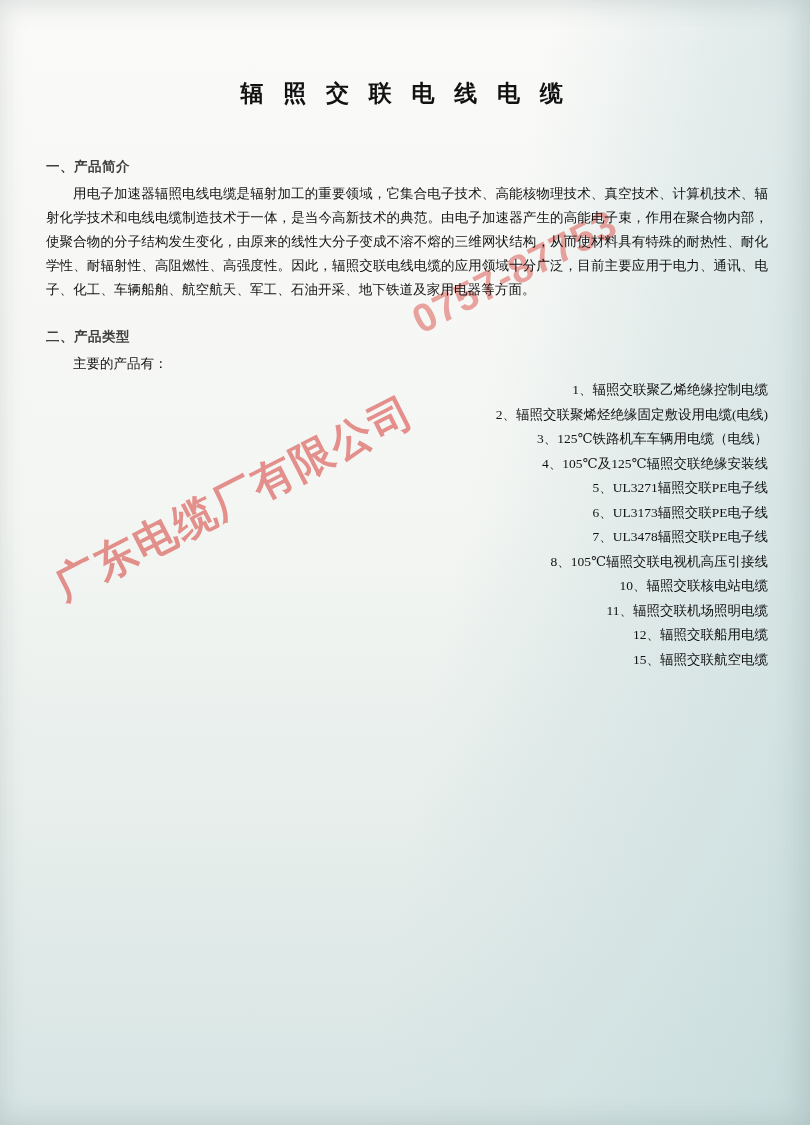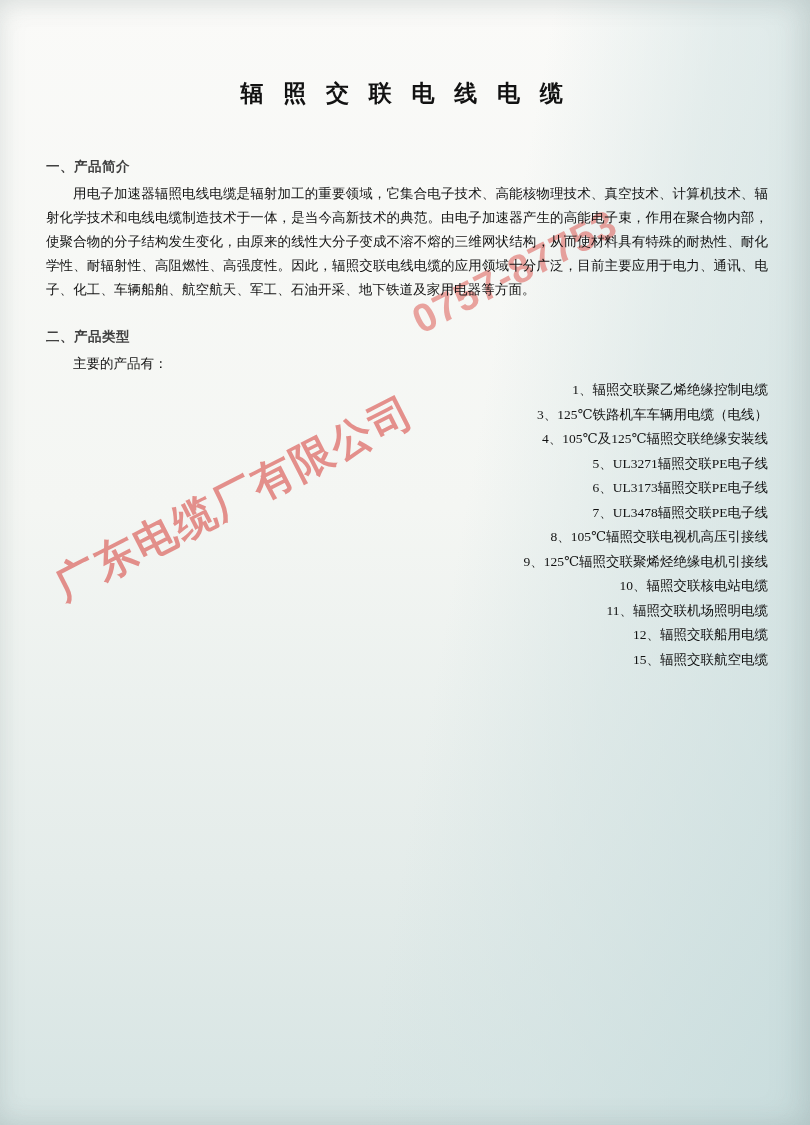--- a/index.html
+++ b/index.html
@@ -379,27 +379,27 @@
     <div class="section section-1">
       <div class="section-heading">一、产品简介</div>
       <p class="para">用电子加速器辐照电线电缆是辐射加工的重要领域，它集合电子技术、高能核物理技术、真空技术、计算机技术、辐射化学技术和电线电缆制造技术于一体，是当今高新技术的典范。由电子加速器产生的高能电子束，作用在聚合物内部，使聚合物的分子结构发生变化，由原来的线性大分子变成不溶不熔的三维网状结构，从而使材料具有特殊的耐热性、耐化学性、耐辐射性、高阻燃性、高强度性。因此，辐照交联电线电缆的应用领域十分广泛，目前主要应用于电力、通讯、电子、化工、车辆船舶、航空航天、军工、石油开采、地下铁道及家用电器等方面。</p>
     </div>
 
     <div class="section section-2">
       <div class="section-heading">二、产品类型</div>
       <p class="sublead">主要的产品有：</p>
       <ul class="prod-list">
         <li>1、辐照交联聚乙烯绝缘控制电缆</li>
+        <li>2、辐照交联聚烯烃绝缘固定敷设用电缆(电线)</li>
         <li>3、125℃铁路机车车辆用电缆（电线）</li>
         <li>4、105℃及125℃辐照交联绝缘安装线</li>
         <li>5、UL3271辐照交联PE电子线</li>
         <li>6、UL3173辐照交联PE电子线</li>
         <li>7、UL3478辐照交联PE电子线</li>
         <li>8、105℃辐照交联电视机高压引接线</li>
-        <li>9、125℃辐照交联聚烯烃绝缘电机引接线</li>
         <li>10、辐照交联核电站电缆</li>
         <li>11、辐照交联机场照明电缆</li>
         <li>12、辐照交联船用电缆</li>
         <li>15、辐照交联航空电缆</li>
       </ul>
     </div>
 
   </div>
 
   <div class="edge-shadow"></div>

